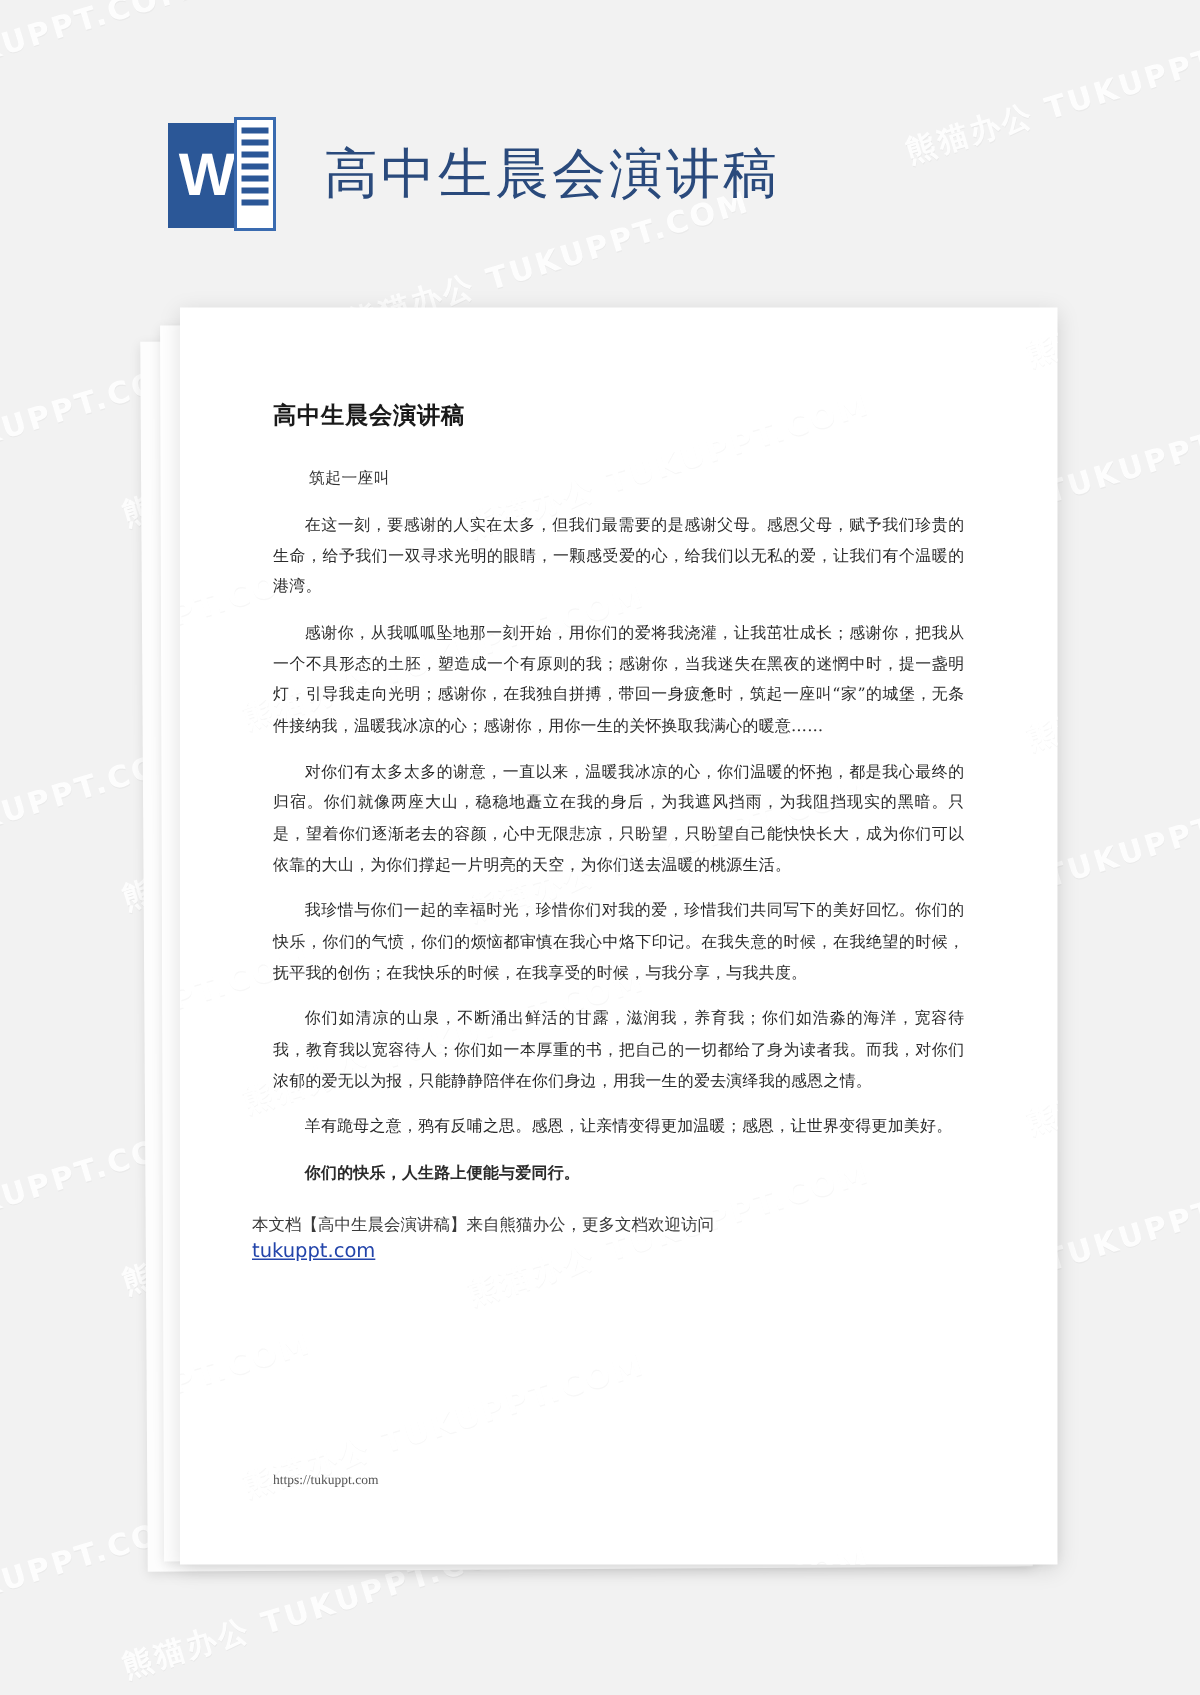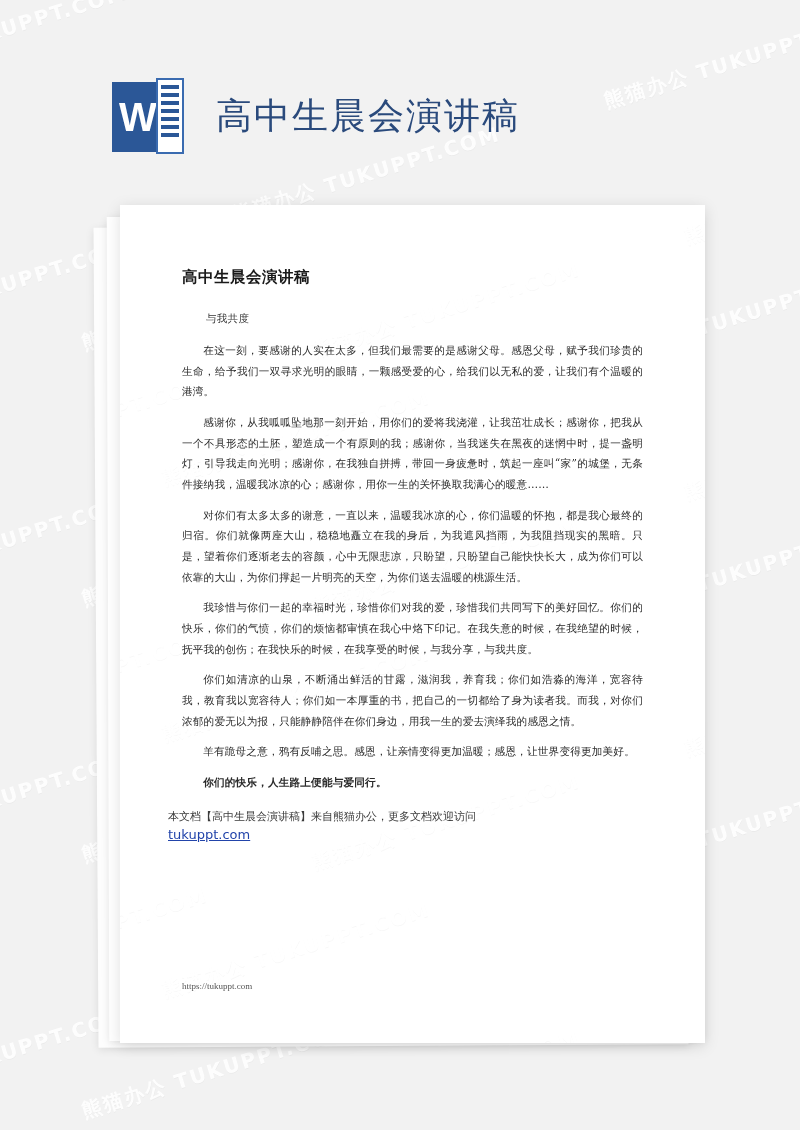--- a/index.html
+++ b/index.html
@@ -239,21 +239,21 @@
       <div class="wm-row" style="top: 246px; left: -180px;"><span>熊猫办公 TUKUPPT.COM</span><span>熊猫办公 TUKUPPT.COM</span><span>熊猫办公 TUKUPPT.COM</span></div>
       <div class="wm-row" style="top: 374px; left: -330px;"><span>熊猫办公 TUKUPPT.COM</span><span>熊猫办公 TUKUPPT.COM</span></div>
       <div class="wm-row" style="top: 502px; left: -180px;"><span>熊猫办公 TUKUPPT.COM</span><span>熊猫办公 TUKUPPT.COM</span><span>熊猫办公 TUKUPPT.COM</span></div>
       <div class="wm-row" style="top: 630px; left: -330px;"><span>熊猫办公 TUKUPPT.COM</span><span>熊猫办公 TUKUPPT.COM</span></div>
       <div class="wm-row" style="top: 758px; left: -180px;"><span>熊猫办公 TUKUPPT.COM</span><span>熊猫办公 TUKUPPT.COM</span><span>熊猫办公 TUKUPPT.COM</span></div>
       <div class="wm-row" style="top: 886px; left: -330px;"><span>熊猫办公 TUKUPPT.COM</span><span>熊猫办公 TUKUPPT.COM</span></div>
       <div class="wm-row" style="top: 1014px; left: -180px;"><span>熊猫办公 TUKUPPT.COM</span><span>熊猫办公 TUKUPPT.COM</span></div>
     </div>
   <div class="page-inner">
     <h1 class="page-heading">高中生晨会演讲稿</h1>
-    <p class="sub-line">与我共度</p>
+    <p class="sub-line">筑起一座叫</p>
 
     <p class="body-para">在这一刻，要感谢的人实在太多，但我们最需要的是感谢父母。感恩父母，赋予我们珍贵的生命，给予我们一双寻求光明的眼睛，一颗感受爱的心，给我们以无私的爱，让我们有个温暖的港湾。</p>
     <p class="body-para">感谢你，从我呱呱坠地那一刻开始，用你们的爱将我浇灌，让我茁壮成长；感谢你，把我从一个不具形态的土胚，塑造成一个有原则的我；感谢你，当我迷失在黑夜的迷惘中时，提一盏明灯，引导我走向光明；感谢你，在我独自拼搏，带回一身疲惫时，筑起一座叫“家”的城堡，无条件接纳我，温暖我冰凉的心；感谢你，用你一生的关怀换取我满心的暖意……</p>
     <p class="body-para">对你们有太多太多的谢意，一直以来，温暖我冰凉的心，你们温暖的怀抱，都是我心最终的归宿。你们就像两座大山，稳稳地矗立在我的身后，为我遮风挡雨，为我阻挡现实的黑暗。只是，望着你们逐渐老去的容颜，心中无限悲凉，只盼望，只盼望自己能快快长大，成为你们可以依靠的大山，为你们撑起一片明亮的天空，为你们送去温暖的桃源生活。</p>
     <p class="body-para">我珍惜与你们一起的幸福时光，珍惜你们对我的爱，珍惜我们共同写下的美好回忆。你们的快乐，你们的气愤，你们的烦恼都审慎在我心中烙下印记。在我失意的时候，在我绝望的时候，抚平我的创伤；在我快乐的时候，在我享受的时候，与我分享，与我共度。</p>
     <p class="body-para">你们如清凉的山泉，不断涌出鲜活的甘露，滋润我，养育我；你们如浩淼的海洋，宽容待我，教育我以宽容待人；你们如一本厚重的书，把自己的一切都给了身为读者我。而我，对你们浓郁的爱无以为报，只能静静陪伴在你们身边，用我一生的爱去演绎我的感恩之情。</p>
     <p class="body-para">羊有跪母之意，鸦有反哺之思。感恩，让亲情变得更加温暖；感恩，让世界变得更加美好。</p>
     <p class="body-para closing-para">你们的快乐，人生路上便能与爱同行。</p>
 
     <div class="footer-note">本文档【高中生晨会演讲稿】来自熊猫办公，更多文档欢迎访问</div>

